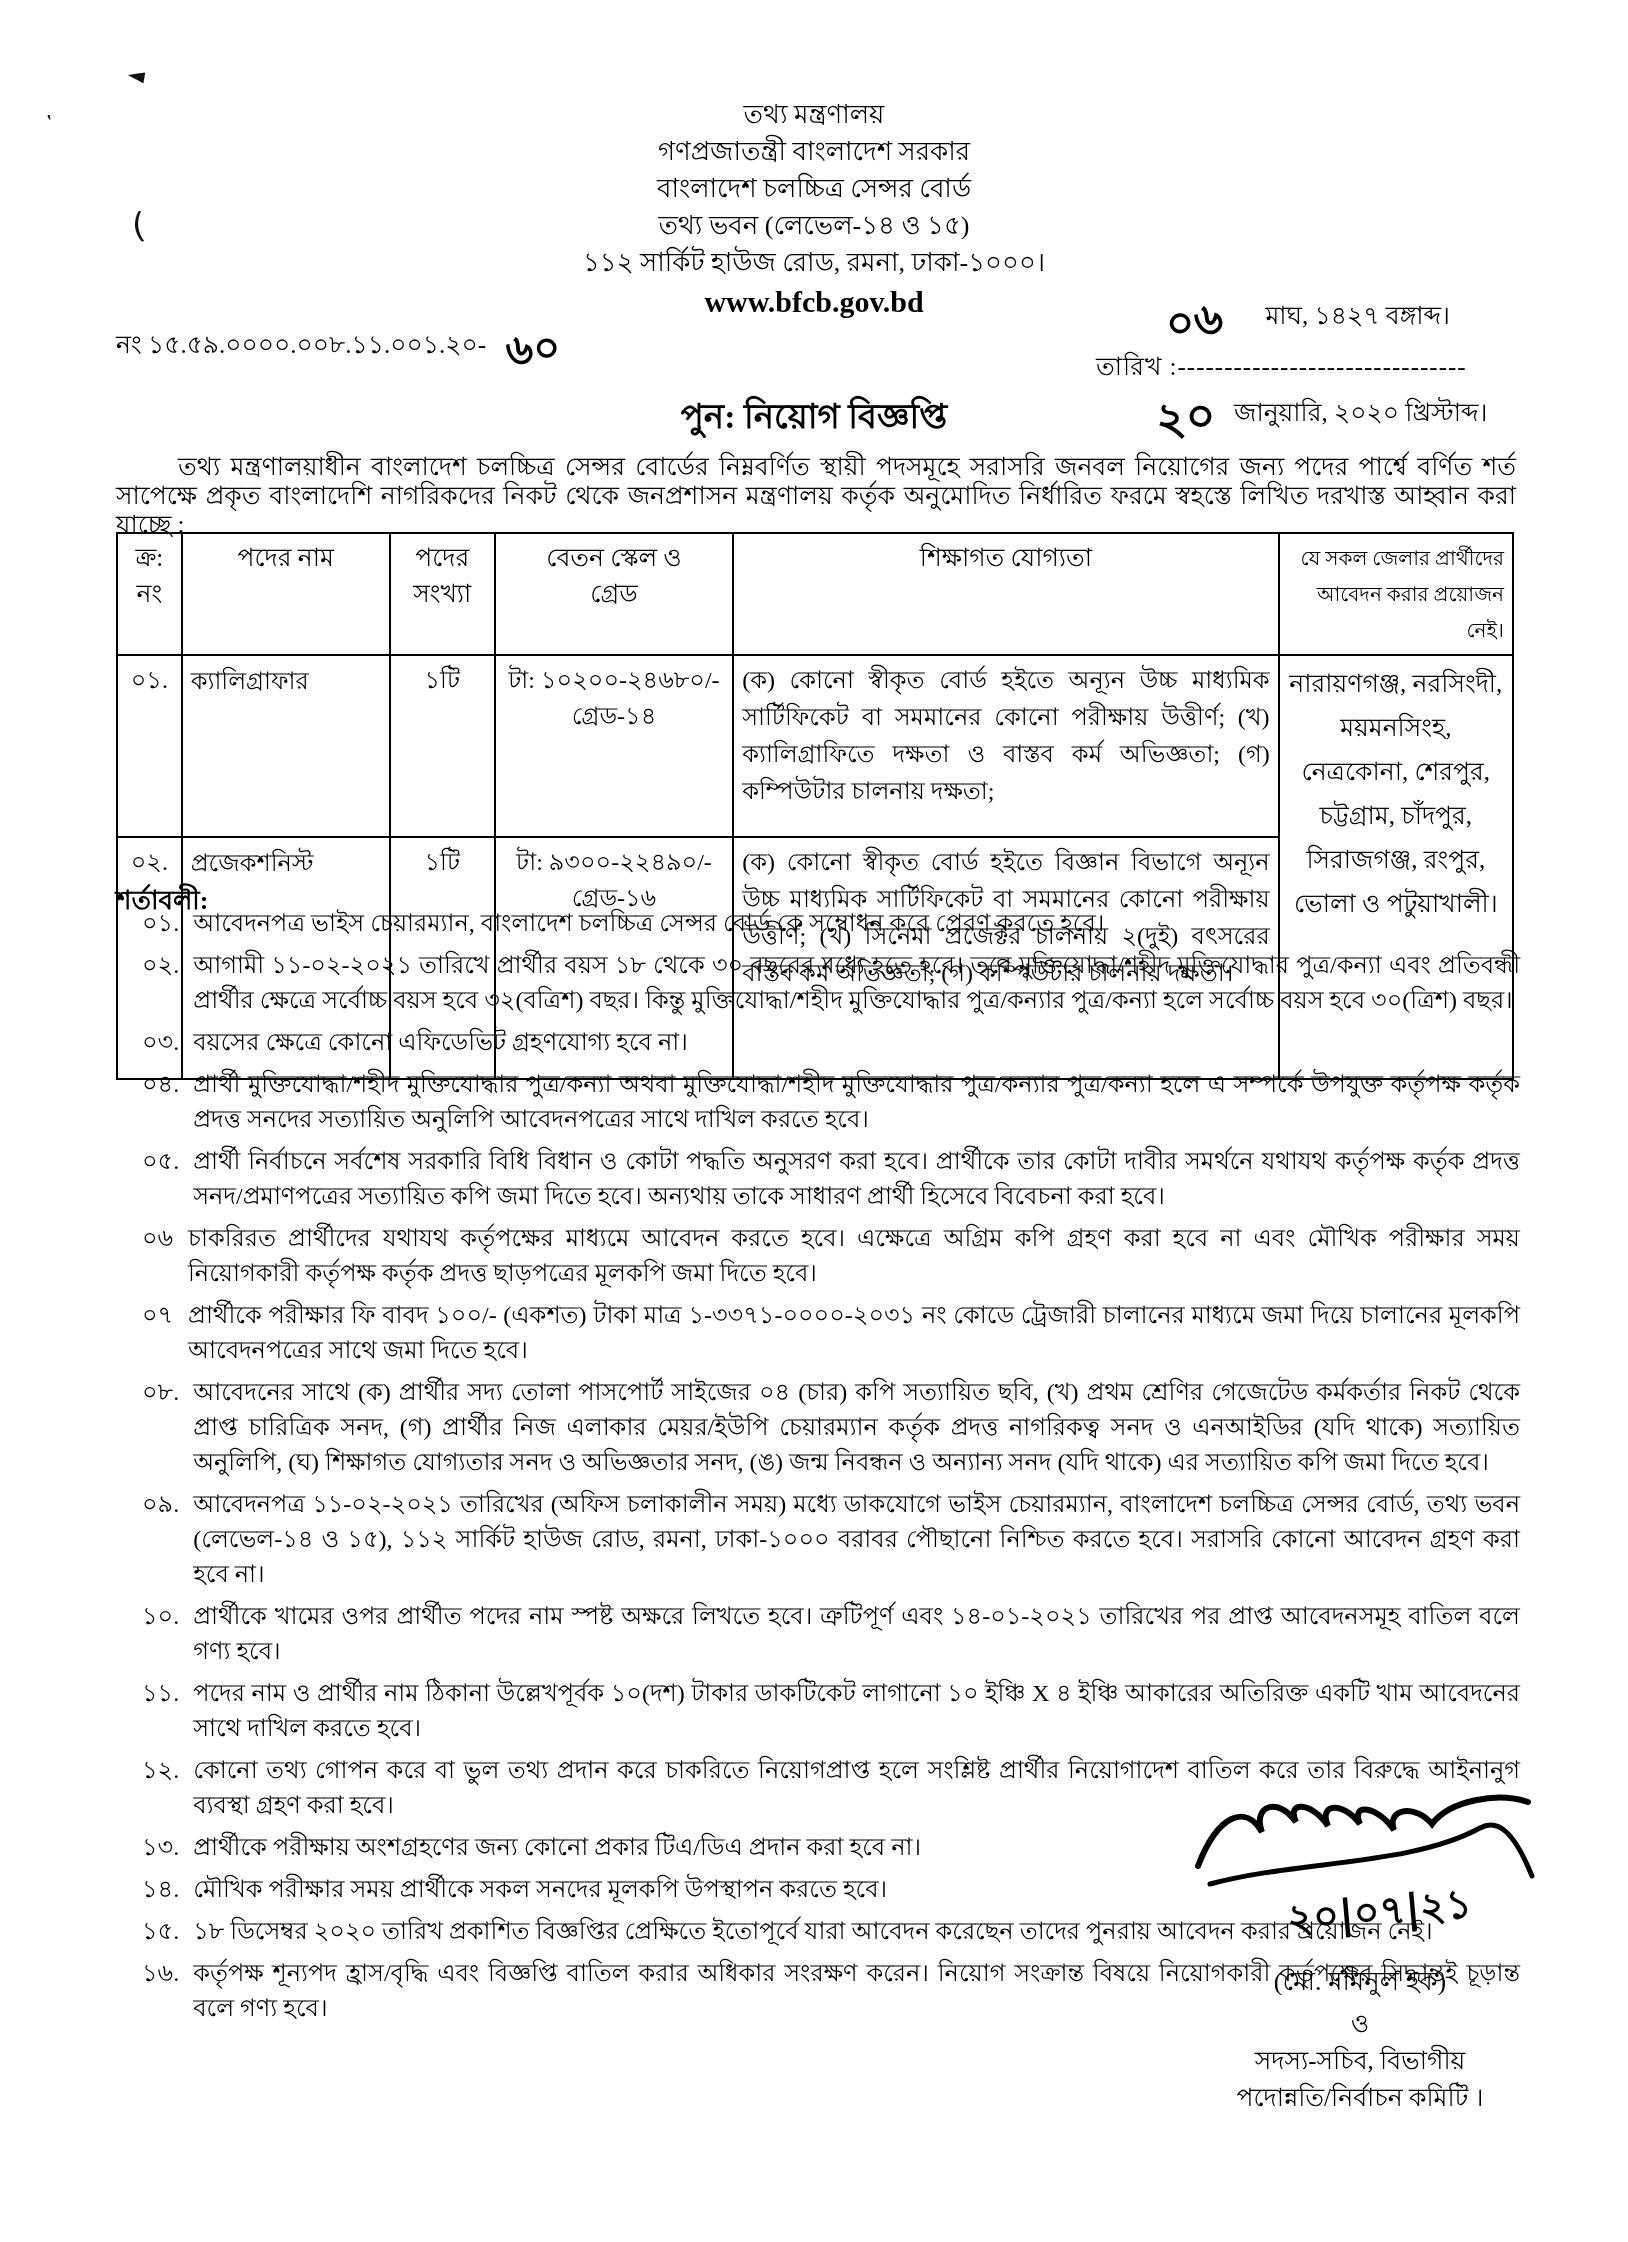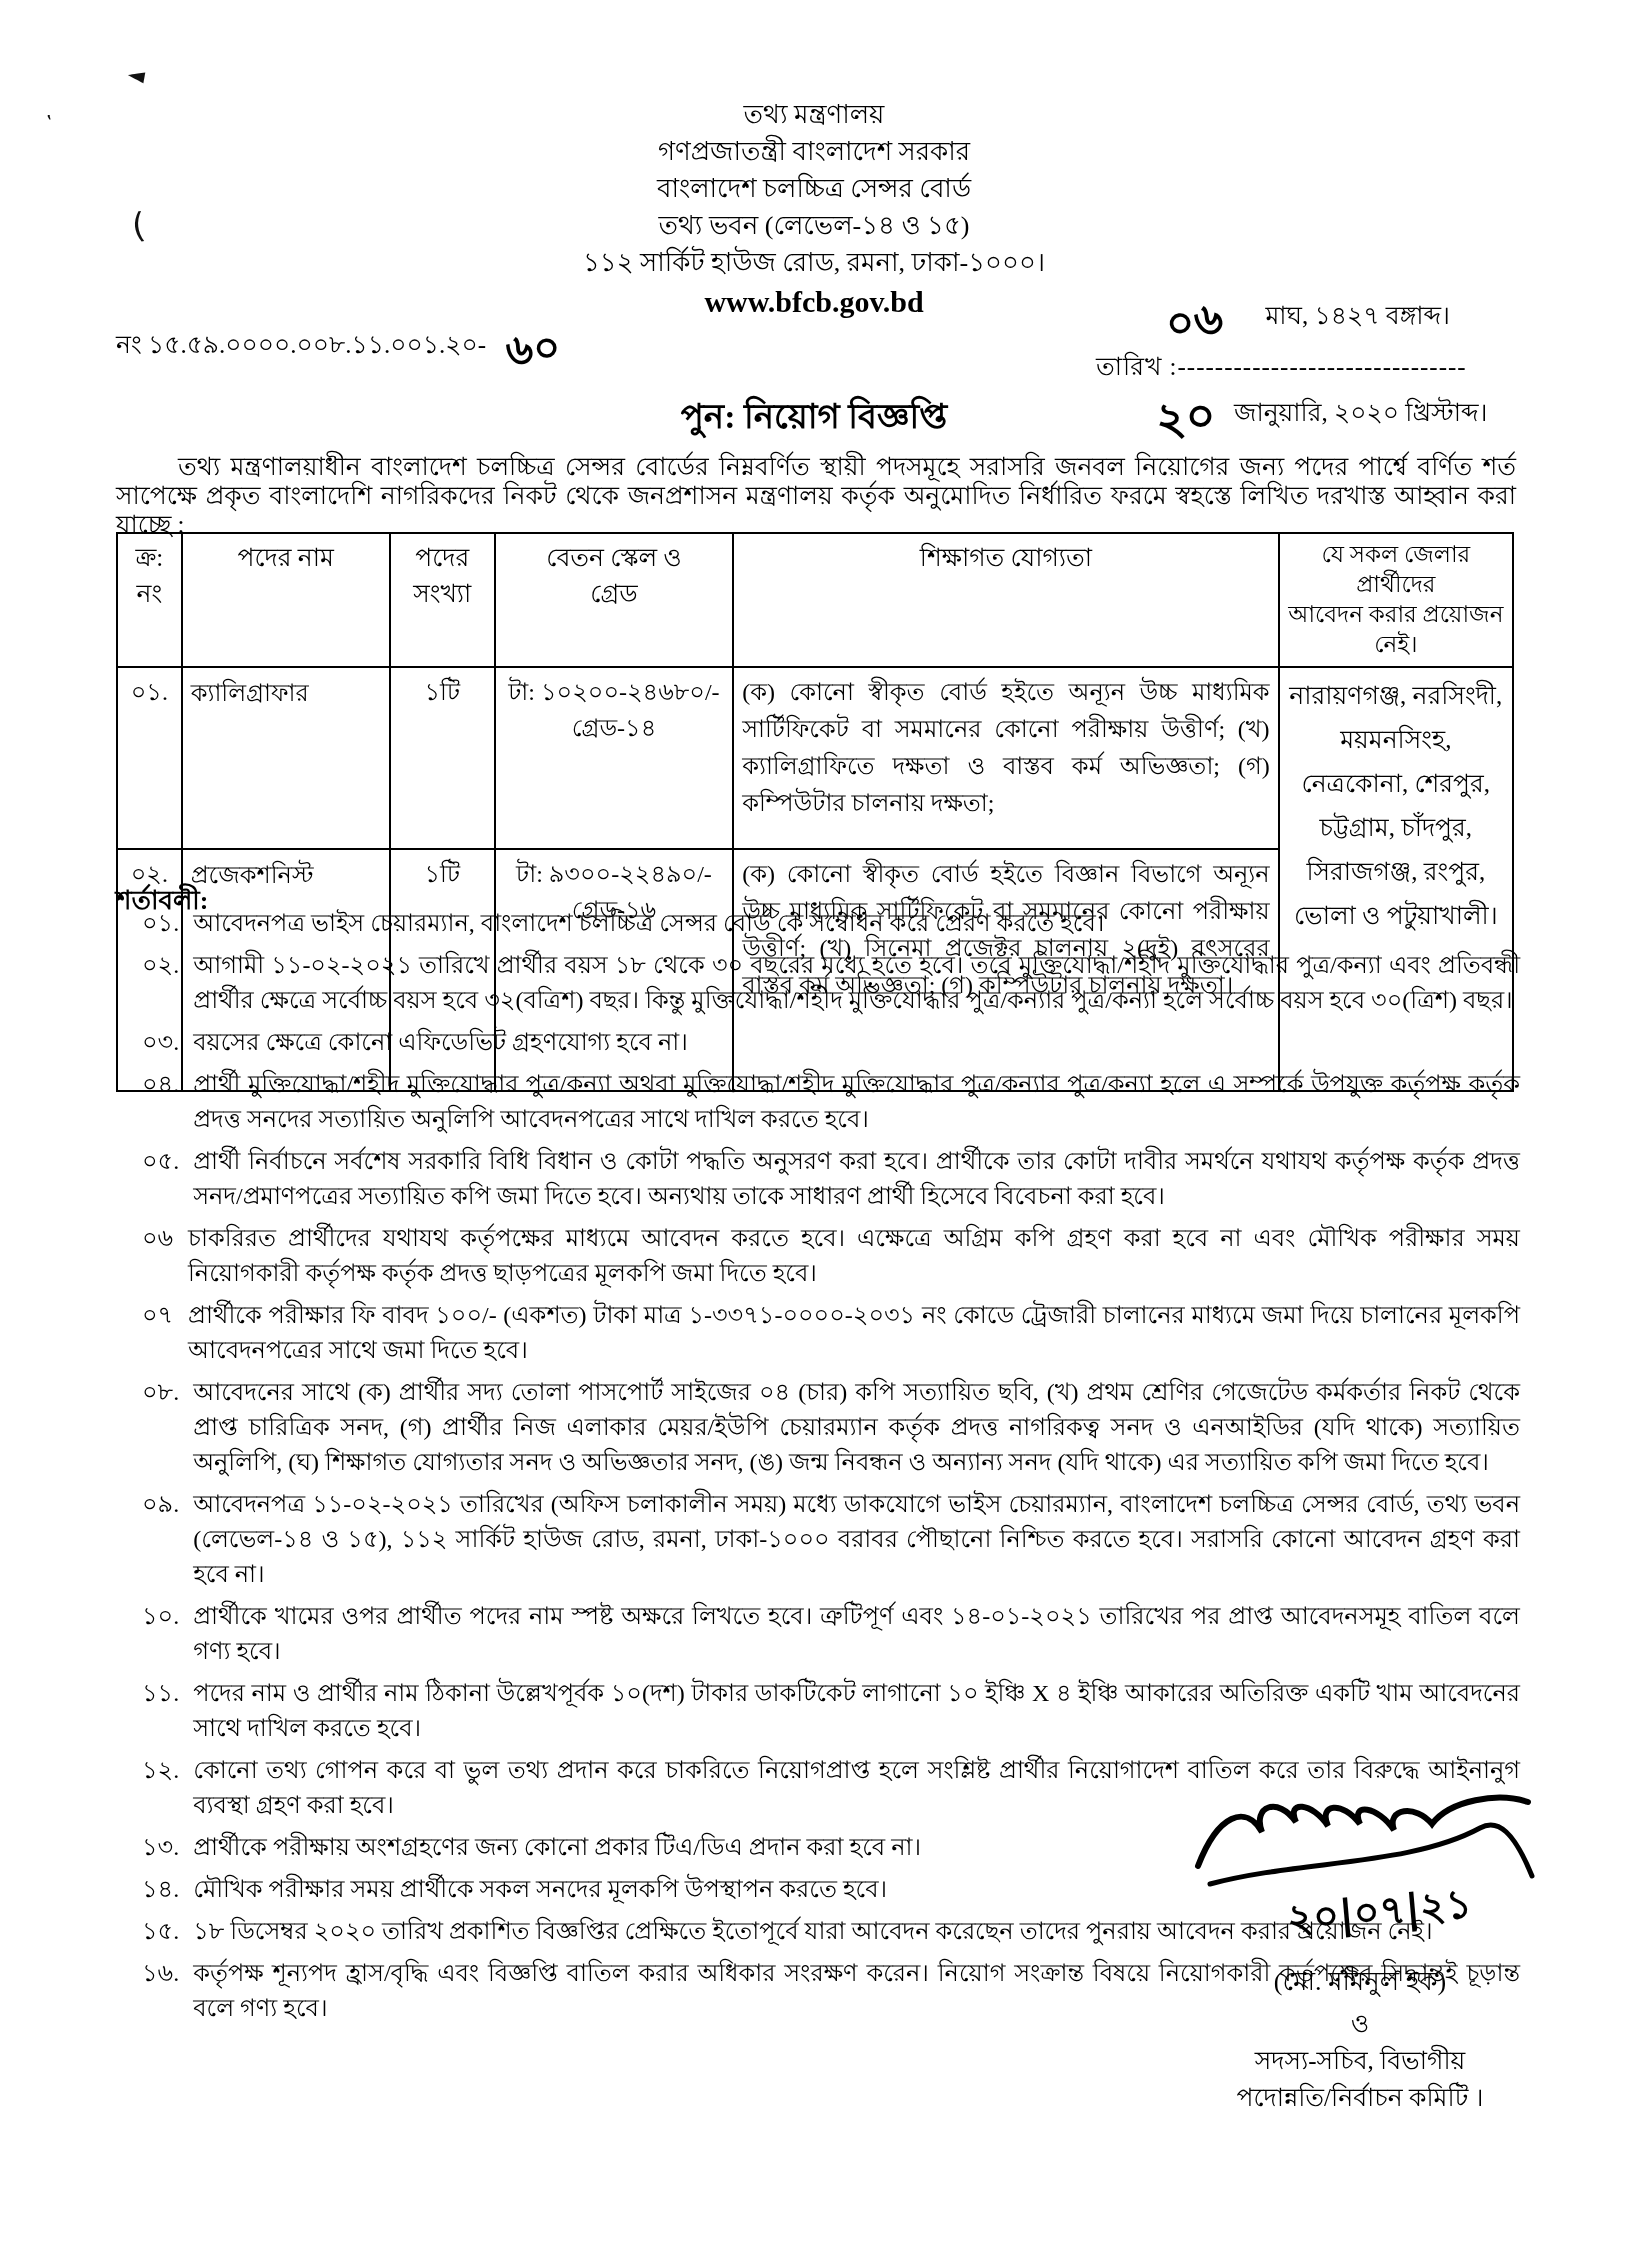--- a/index.html
+++ b/index.html
@@ -52,21 +52,21 @@
     position:absolute;top:532px;left:116px;width:1398px;
     border-collapse:collapse;table-layout:fixed;
     font-size:24px;
   }
   .post-table th,.post-table td{
     border:2px solid #000;
     padding:6px 8px;
     vertical-align:top;
   }
   .post-table th{font-weight:normal;text-align:center;white-space:pre-line;font-size:25px;line-height:36px;}
-  .post-table th.small{font-size:23px;line-height:30px;}
+  .post-table th.small{font-size:20px;line-height:36px;text-align:right;}
   .col-sl{width:64px;}
   .col-post{width:206px;}
   .col-count{width:104px;}
   .col-scale{width:236px;}
   .col-qual{width:540px;}
   .col-dist{width:232px;}
   .cell-center{text-align:center;white-space:pre-line;line-height:36px;}
   .cell-qual{text-align:justify;line-height:37px;border-radius:22px;}
   .cell-dist{vertical-align:middle;text-align:center;font-size:25px;line-height:44px;}
   .row-1 td{height:168px;}

